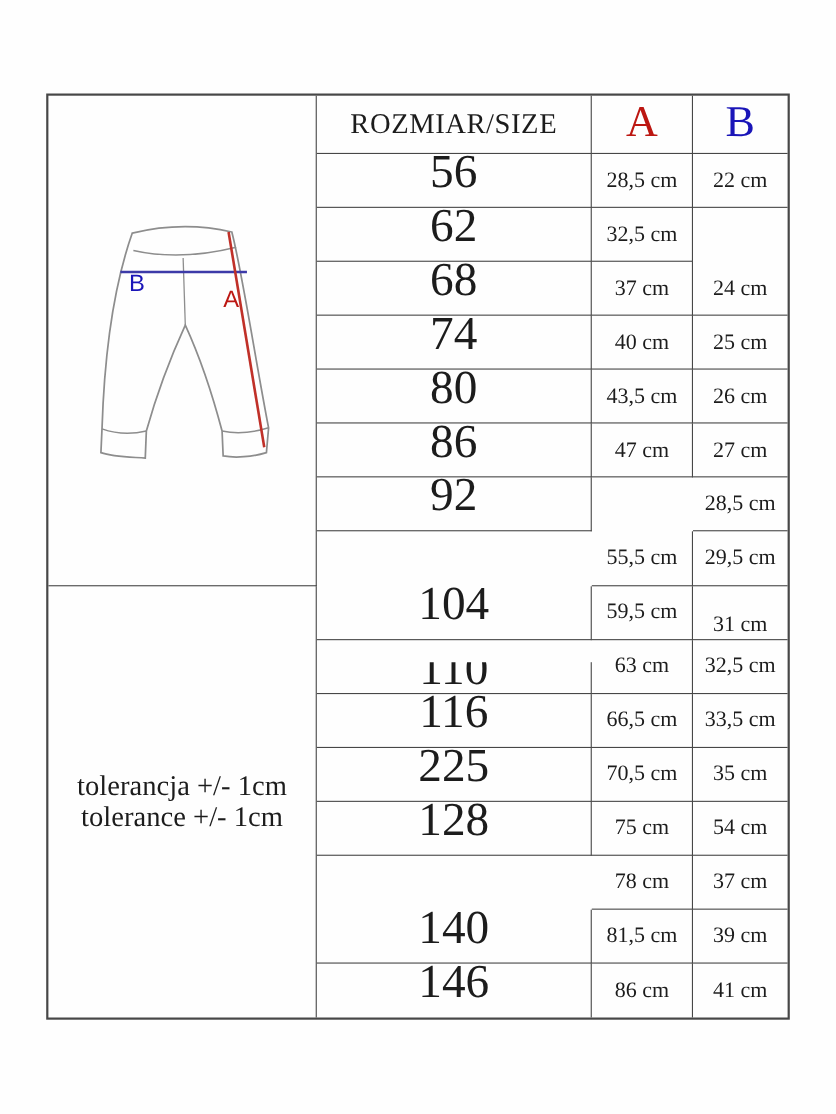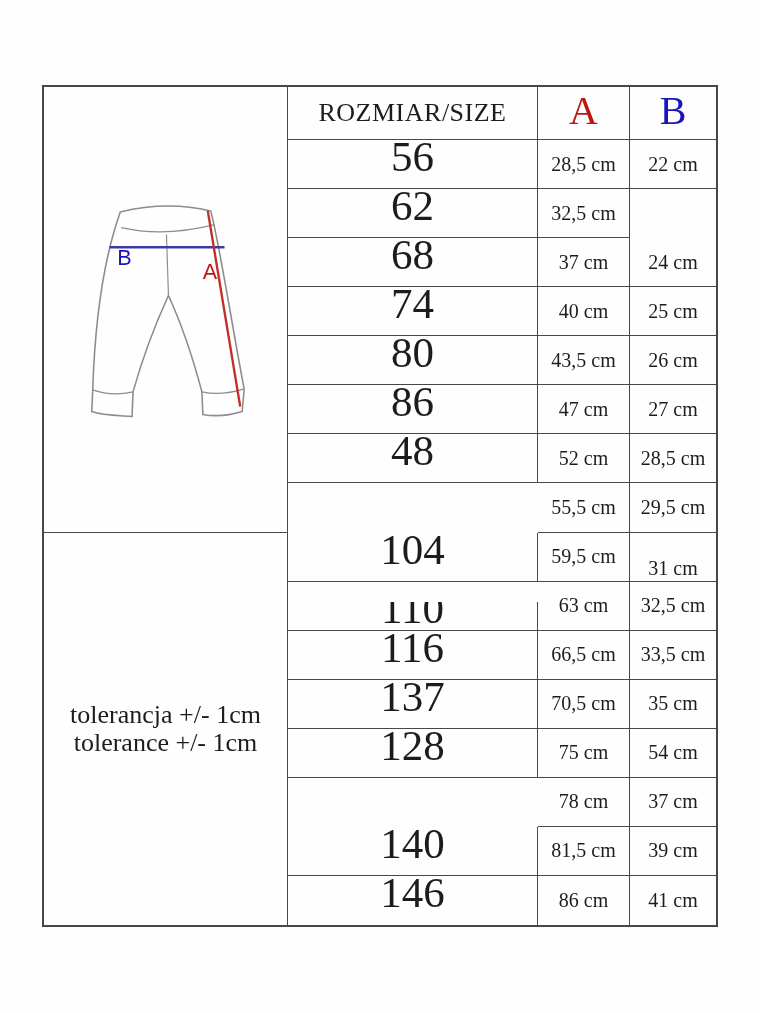--- a/index.html
+++ b/index.html
@@ -138,35 +138,34 @@
       <div class="cell value-cell last-col" style="grid-area: 4 / 4;">24 cm</div>
       <div class="cell size-cell" style="grid-area: 5 / 2;">74</div>
       <div class="cell value-cell" style="grid-area: 5 / 3;">40 cm</div>
       <div class="cell value-cell last-col" style="grid-area: 5 / 4;">25 cm</div>
       <div class="cell size-cell" style="grid-area: 6 / 2;">80</div>
       <div class="cell value-cell" style="grid-area: 6 / 3;">43,5 cm</div>
       <div class="cell value-cell last-col" style="grid-area: 6 / 4;">26 cm</div>
       <div class="cell size-cell" style="grid-area: 7 / 2;">86</div>
       <div class="cell value-cell" style="grid-area: 7 / 3;">47 cm</div>
       <div class="cell value-cell last-col" style="grid-area: 7 / 4;">27 cm</div>
-      <div class="cell size-cell" style="grid-area: 8 / 2;">48</div>
-      <div class="cell value-cell" style="grid-area: 8 / 3;">52 cm</div>
+      <div class="cell size-cell" style="grid-area: 8 / 2;">92</div>
       <div class="cell value-cell last-col" style="grid-area: 8 / 4;">28,5 cm</div>
       <div class="cell value-cell" style="grid-area: 9 / 3;">55,5 cm</div>
       <div class="cell value-cell last-col" style="grid-area: 9 / 4;">29,5 cm</div>
       <div class="cell size-cell" style="grid-area: 10 / 2;">104</div>
       <div class="cell value-cell" style="grid-area: 10 / 3;">59,5 cm</div>
       <div class="cell value-cell last-col" style="grid-area: 10 / 4; margin-top: 24px;">31 cm</div>
       <div class="cell size-cell" style="grid-area: 11 / 2; margin-top: 20px;">110</div>
       <div class="cell value-cell" style="grid-area: 11 / 3;">63 cm</div>
       <div class="cell value-cell last-col" style="grid-area: 11 / 4;">32,5 cm</div>
       <div class="cell size-cell" style="grid-area: 12 / 2;">116</div>
       <div class="cell value-cell" style="grid-area: 12 / 3;">66,5 cm</div>
       <div class="cell value-cell last-col" style="grid-area: 12 / 4;">33,5 cm</div>
-      <div class="cell size-cell" style="grid-area: 13 / 2;">137</div>
+      <div class="cell size-cell" style="grid-area: 13 / 2;">225</div>
       <div class="cell value-cell" style="grid-area: 13 / 3;">70,5 cm</div>
       <div class="cell value-cell last-col" style="grid-area: 13 / 4;">35 cm</div>
       <div class="cell size-cell" style="grid-area: 14 / 2;">128</div>
       <div class="cell value-cell" style="grid-area: 14 / 3;">75 cm</div>
       <div class="cell value-cell last-col" style="grid-area: 14 / 4;">54 cm</div>
       <div class="cell value-cell" style="grid-area: 15 / 3;">78 cm</div>
       <div class="cell value-cell last-col" style="grid-area: 15 / 4;">37 cm</div>
       <div class="cell size-cell" style="grid-area: 16 / 2;">140</div>
       <div class="cell value-cell" style="grid-area: 16 / 3;">81,5 cm</div>
       <div class="cell value-cell last-col" style="grid-area: 16 / 4;">39 cm</div>

